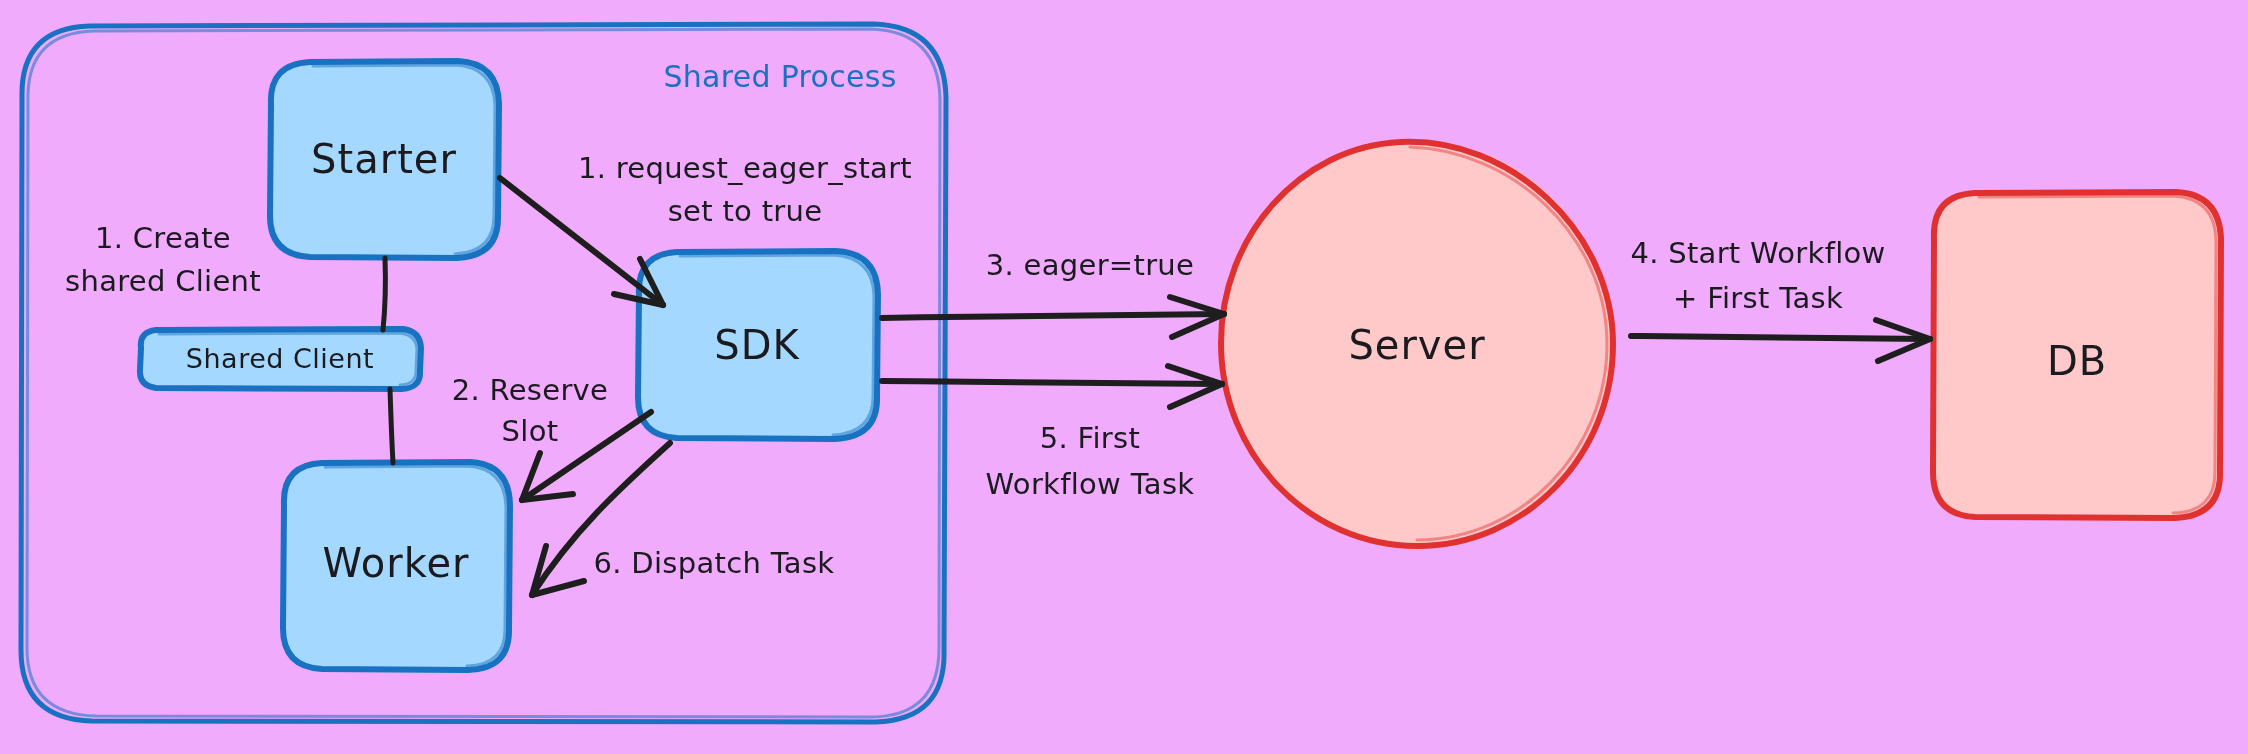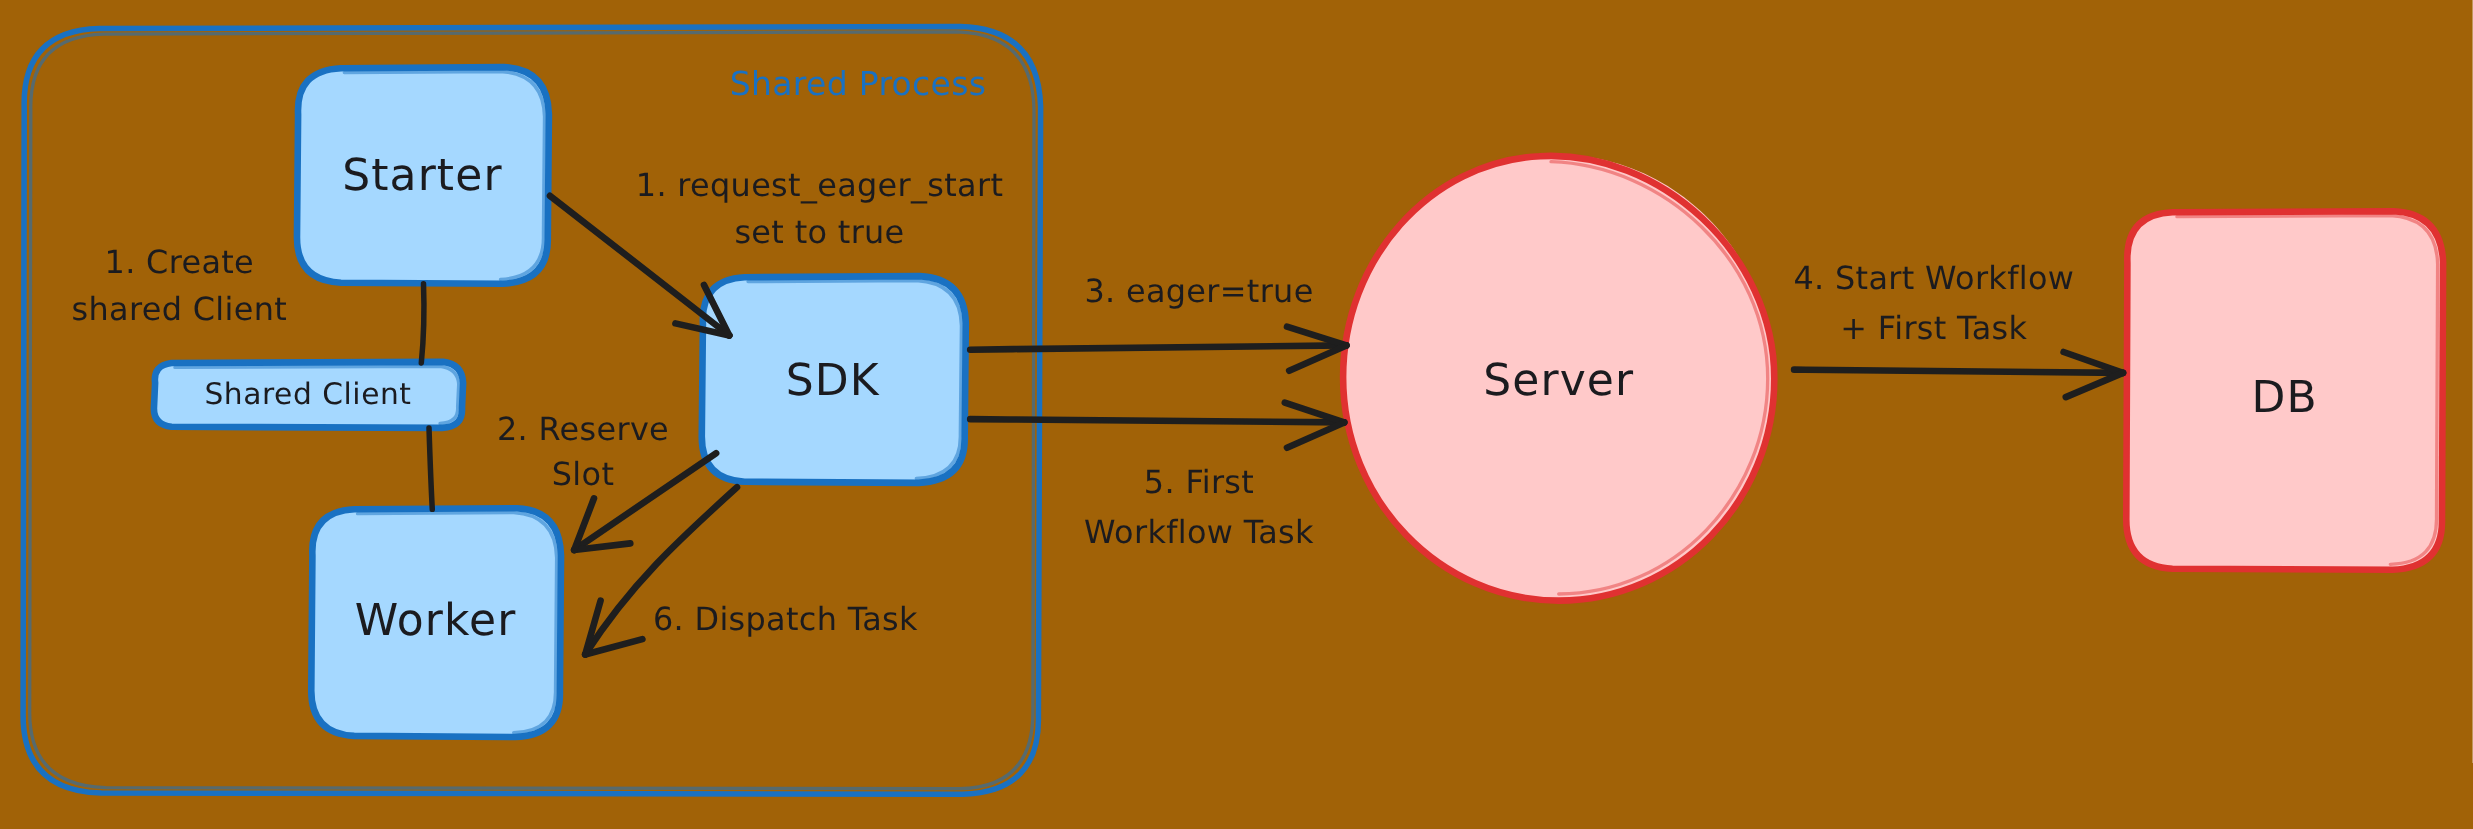--- a/index.html
+++ b/index.html
@@ -8,21 +8,21 @@
     padding: 0;
     background: #ffffff;
   }
   body {
     font-family: "DejaVu Sans", sans-serif;
   }
   #stage {
     position: relative;
     width: 2248px;
     height: 754px;
-    background: #a16207;
+    background: #f0abfc;
     overflow: hidden;
   }
   #canvas {
     position: absolute;
     left: 0;
     top: 0;
     width: 2248px;
     height: 754px;
   }
   .node-label {

